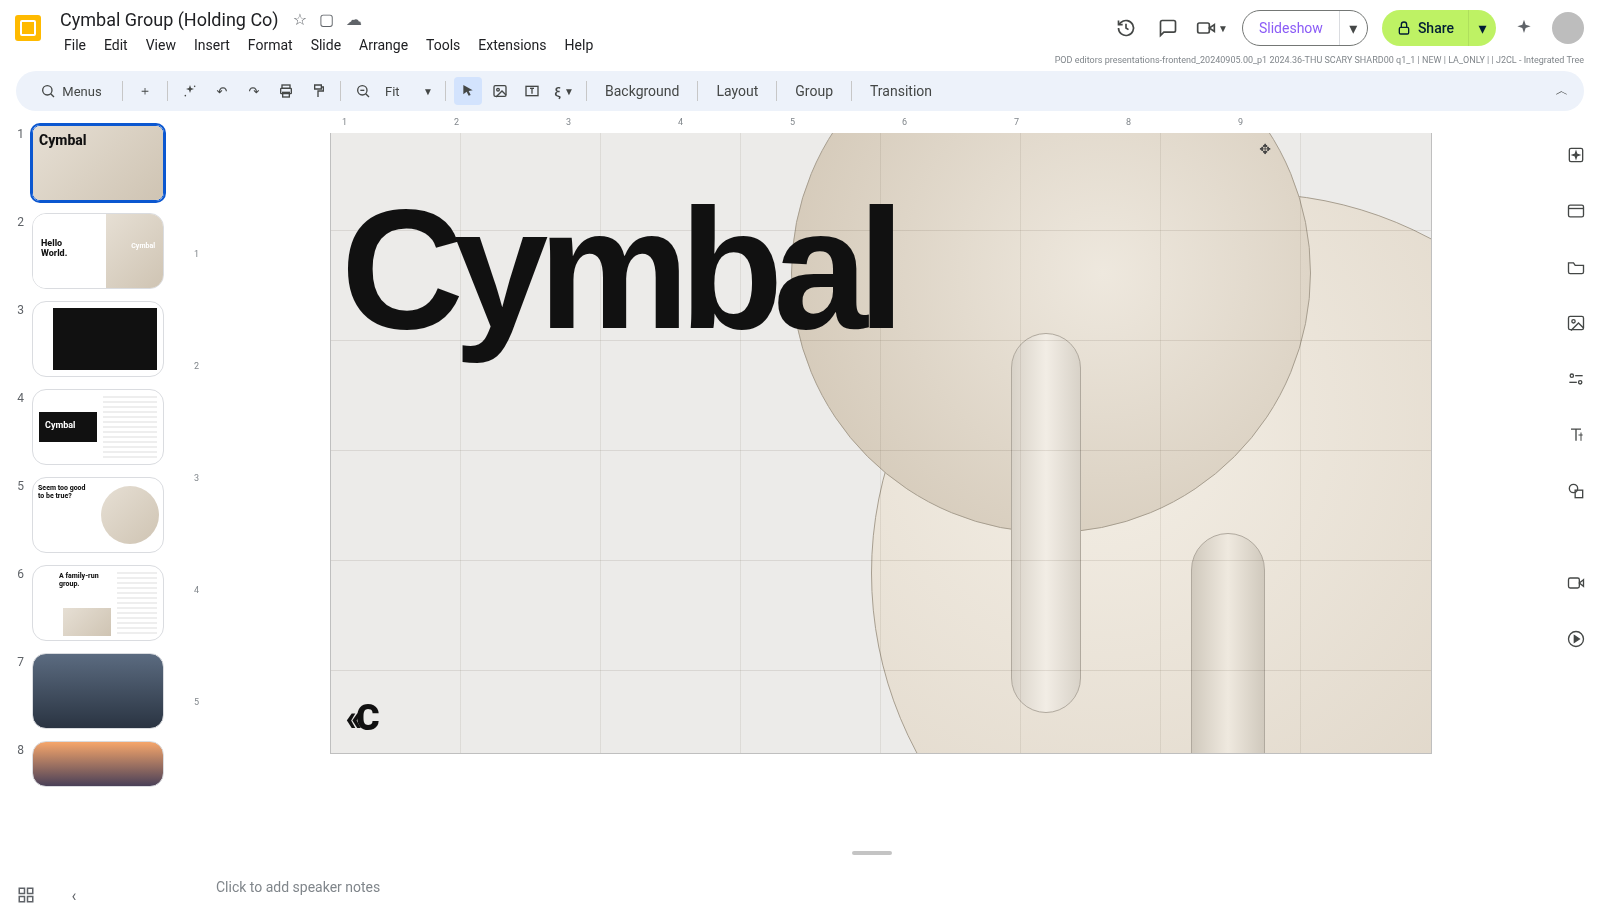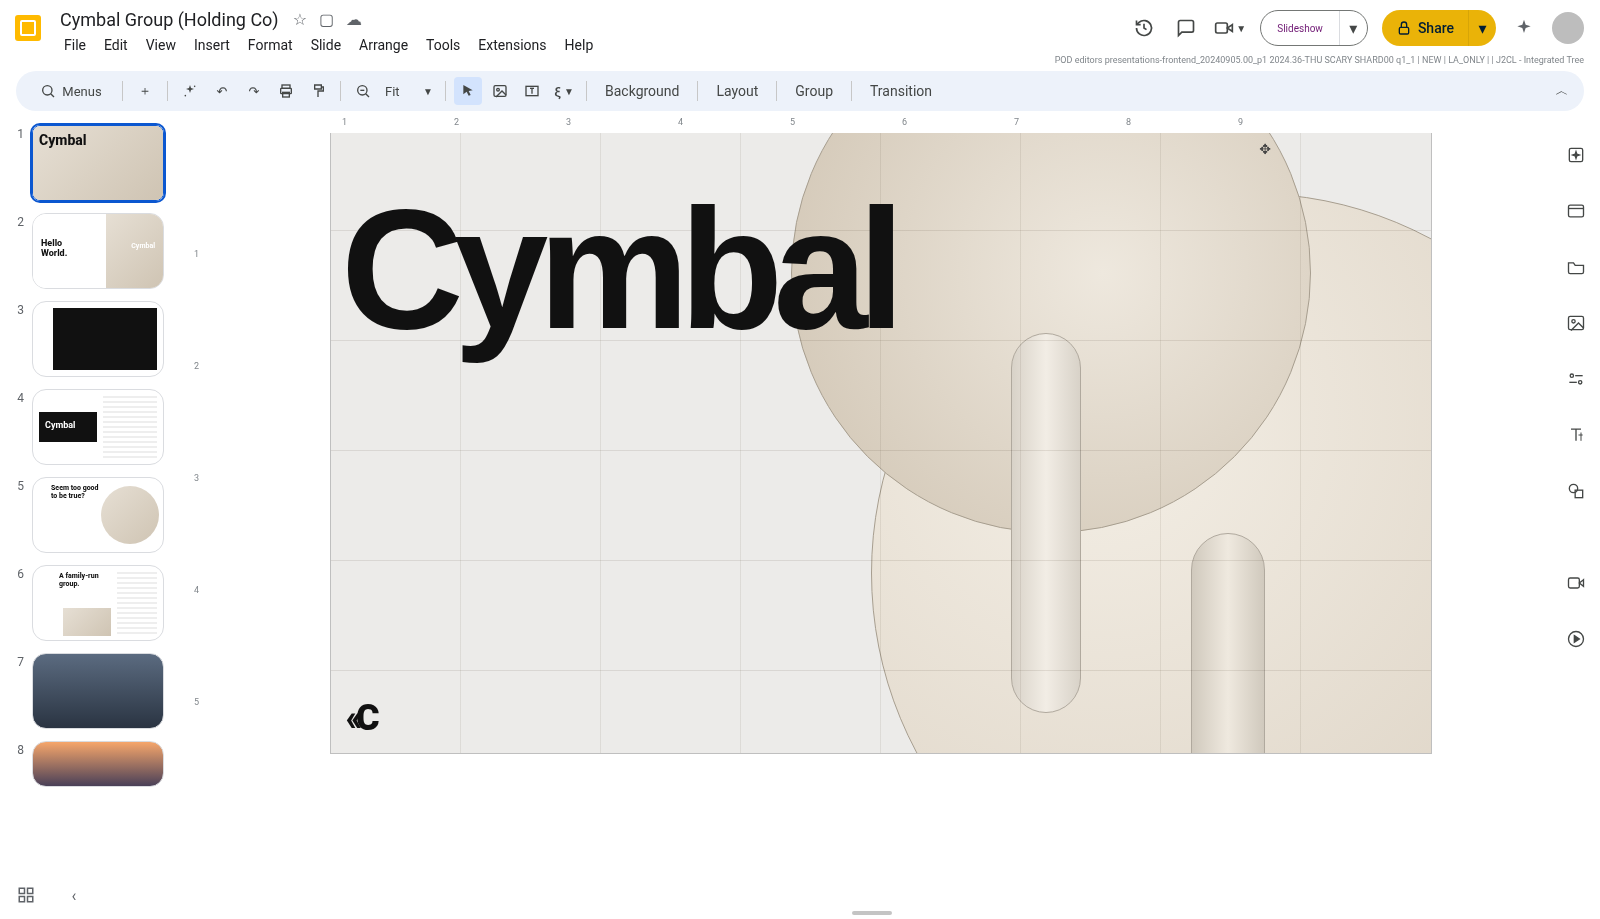--- a/index.html
+++ b/index.html
@@ -12,23 +12,23 @@
 .title-col{flex:1;display:flex;flex-direction:column;gap:2px;padding-top:2px;}
 .title-row{display:flex;align-items:center;gap:10px;}
 .doc-title{font-size:18px;color:#202124;padding:1px 4px;border-radius:4px;}
 .title-icons{display:flex;gap:12px;color:#5f6368;}
 .title-icons span{cursor:pointer;}
 .menus{display:flex;gap:2px;font-size:14px;color:#202124;}
 .menus span{padding:4px 8px;border-radius:4px;cursor:pointer;}
 .top-actions{display:flex;align-items:center;gap:14px;padding-top:4px;}
 .icon-btn{width:28px;height:28px;display:flex;align-items:center;justify-content:center;color:#444746;cursor:pointer;border-radius:50%;}
 .slideshow-btn{display:flex;align-items:center;border:1px solid #747775;border-radius:20px;overflow:hidden;height:36px;}
-.slideshow-btn .main{padding:0 16px;font-size:10px;color:#701a75;cursor:pointer;}
+.slideshow-btn .main{padding:0 16px;font-size:14px;color:#8b5cf6;cursor:pointer;}
 .slideshow-btn .drop{width:28px;height:100%;display:flex;align-items:center;justify-content:center;border-left:1px solid #dadce0;cursor:pointer;color:#444746;}
-.share-btn{display:flex;align-items:center;background:#eab308;border-radius:20px;height:36px;overflow:hidden;}
+.share-btn{display:flex;align-items:center;background:#bef264;border-radius:20px;height:36px;overflow:hidden;}
 .share-btn .main{display:flex;align-items:center;gap:6px;padding:0 14px;font-size:14px;color:#001d35;cursor:pointer;font-weight:500;}
 .share-btn .drop{width:28px;height:100%;display:flex;align-items:center;justify-content:center;border-left:1px solid rgba(0,0,0,.08);cursor:pointer;color:#001d35;}
 .gemini{color:#5f6368;}
 .avatar{width:32px;height:32px;border-radius:50%;background:#bdbdbd;}
 .watermark{font-size:9px;color:#80868b;text-align:right;padding:0 16px 2px 0;margin-top:-2px;}
 .toolbar{margin:4px 16px 0 16px;background:#edf2fa;border-radius:24px;height:40px;display:flex;align-items:center;padding:0 8px;gap:4px;}
 .tool{min-width:28px;height:28px;display:flex;align-items:center;justify-content:center;color:#444746;cursor:pointer;border-radius:4px;padding:0 4px;font-size:13px;}
 .tool.active{background:#d3e3fd;}
 .tool-sep{width:1px;height:20px;background:#c7c7c7;margin:0 4px;}
 .tool.text{font-size:14px;color:#444746;padding:0 10px;}
@@ -261,21 +261,21 @@
        <div class="thumb-num">4</div>
        <div class="thumb">
          <div style="position:absolute;left:6px;top:22px;width:58px;height:30px;" class="mini-dark"></div>
          <div style="position:absolute;left:12px;top:30px;color:#fff;font-size:9px;font-weight:700;">Cymbal</div>
          <div style="position:absolute;right:6px;top:6px;width:54px;height:64px;background:repeating-linear-gradient(#eee,#eee 2px,#fff 2px,#fff 5px);"></div>
        </div>
      </div>
      <div class="thumb-row">
        <div class="thumb-num">5</div>
        <div class="thumb">
-         <div class="mini-title" style="left:18px;top:6px;font-size:7px;white-space:pre;">Seem too good
+         <div class="mini-title" style="left:5px;top:6px;font-size:7px;white-space:pre;">Seem too good
 to be true?</div>
          <div class="mini-img" style="position:absolute;right:4px;top:8px;width:58px;height:58px;border-radius:50%;"></div>
        </div>
      </div>
      <div class="thumb-row">
        <div class="thumb-num">6</div>
        <div class="thumb">
          <div class="mini-title" style="left:26px;top:6px;font-size:7px;white-space:pre;">A family-run
 group.</div>
          <div class="mini-img" style="position:absolute;left:30px;bottom:4px;width:48px;height:28px;"></div>
@@ -384,20 +384,21 @@
         </div>
      <div class="rail-btn">
           <svg width="20" height="20" viewBox="0 0 24 24" fill="none" stroke="currentColor" stroke-width="1.6">
             <circle cx="12" cy="12" r="9"></circle>
             <polygon points="10 8 16 12 10 16" fill="currentColor"></polygon>
           </svg>
         </div>
    </div>
  </div>
 
+ <div class="notes">Click to add speaker notes</div>
 
  <div class="bottom-left">
    <div class="bl-btn">
         <svg width="18" height="18" viewBox="0 0 24 24" fill="none" stroke="currentColor" stroke-width="2">
           <rect x="3" y="3" width="7" height="7"></rect>
           <rect x="14" y="3" width="7" height="7"></rect>
           <rect x="3" y="14" width="7" height="7"></rect>
           <rect x="14" y="14" width="7" height="7"></rect>
         </svg>
       </div>

